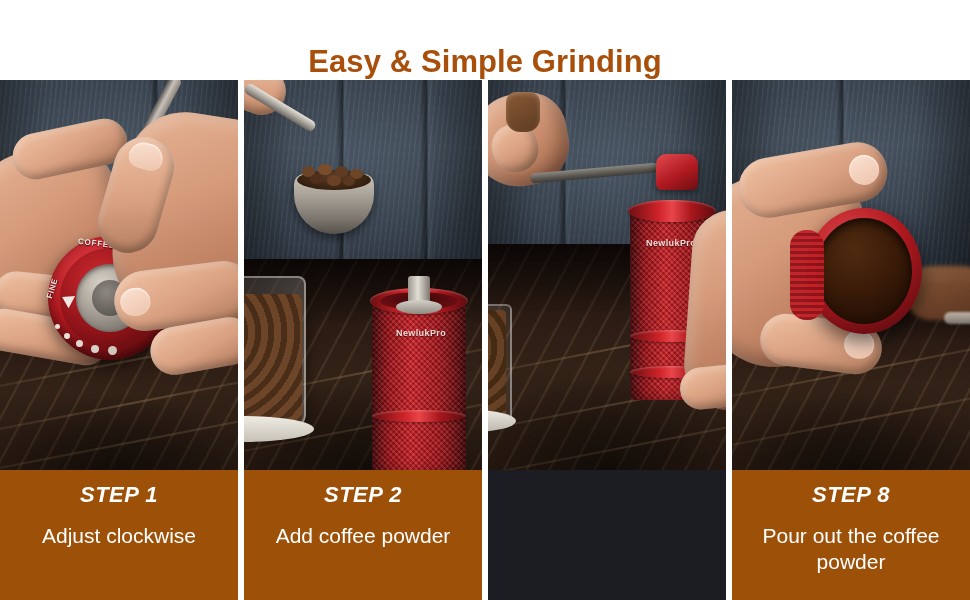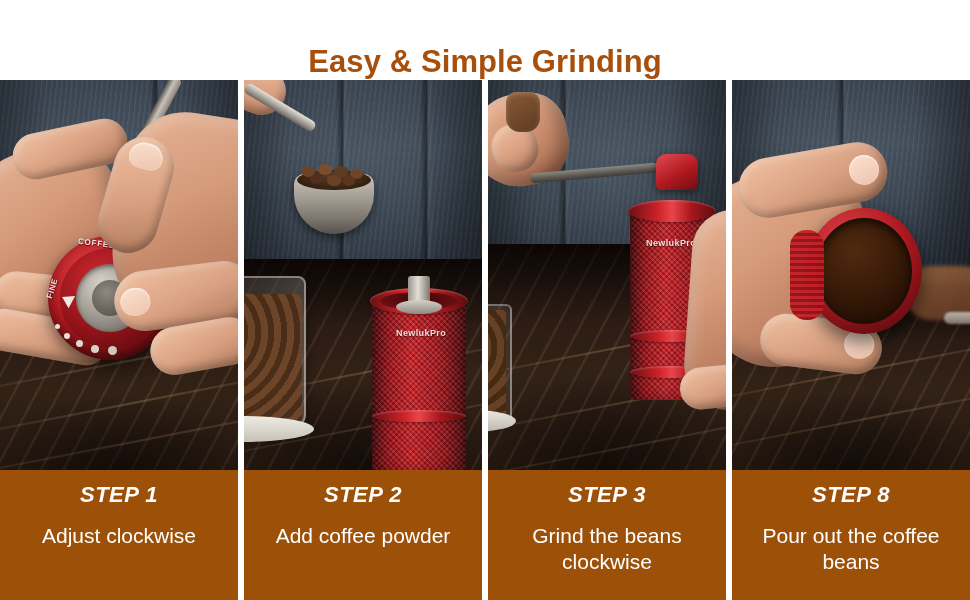--- a/index.html
+++ b/index.html
@@ -353,24 +353,20 @@
         <div style="position:absolute;left:168px;top:74px;width:42px;height:36px;border-radius:10px 10px 6px 6px;
                     background:linear-gradient(150deg,#e24a50,#b01a20 55%,#6d0e12);box-shadow:0 3px 8px rgba(0,0,0,.5)"></div>
         <div class="grinder-ring" style="left:142px;top:250px;width:84px;height:12px;border-radius:42px/6px"></div>
         <div class="grinder-ring" style="left:142px;top:286px;width:84px;height:12px;border-radius:42px/6px"></div>
         <div class="brand" style="left:158px;top:158px">NewlukPro</div>
 
         <div class="skin" style="left:200px;top:130px;width:80px;height:200px;border-radius:40px 30px 30px 46px;transform:rotate(4deg)"></div>
         <div class="finger" style="left:192px;top:286px;width:70px;height:42px;border-radius:22px;transform:rotate(-6deg)"></div>
       </div>
 
-      <div class="caption">
-        <div class="step-label">STEP 3</div>
-        <div class="step-desc">Grind the beans clockwise</div>
-      </div>
     </div>
 
     <div class="panel">
       <div class="photo">
         <div class="denim" style="height:58%"></div>
         <div class="denim-fold" style="left:104px"></div>
         <div class="table-wood" style="height:48%">
           <div class="table-edge" style="top:46%"></div>
           <div class="table-edge" style="top:72%"></div>
         </div>
@@ -394,18 +390,18 @@
           <div style="position:absolute;left:10px;top:10px;width:96px;height:106px;border-radius:50%;
                       background:radial-gradient(circle at 40% 30%, #4f2a10, #3a1b08 45%, #240f04 78%, #150800);
                       box-shadow:inset 0 4px 10px rgba(0,0,0,.7)"></div>
         </div>
         <div style="position:absolute;left:58px;top:150px;width:34px;height:90px;border-radius:16px;
                     background:repeating-linear-gradient(0deg,#8e1218 0 3px,#c32127 3px 6px);opacity:.95"></div>
       </div>
 
       <div class="caption">
         <div class="step-label">STEP 8</div>
-        <div class="step-desc">Pour out the coffee beans</div>
+        <div class="step-desc">Pour out the coffee powder</div>
       </div>
     </div>
 
   </div>
 </div>
 
 </body></html>

